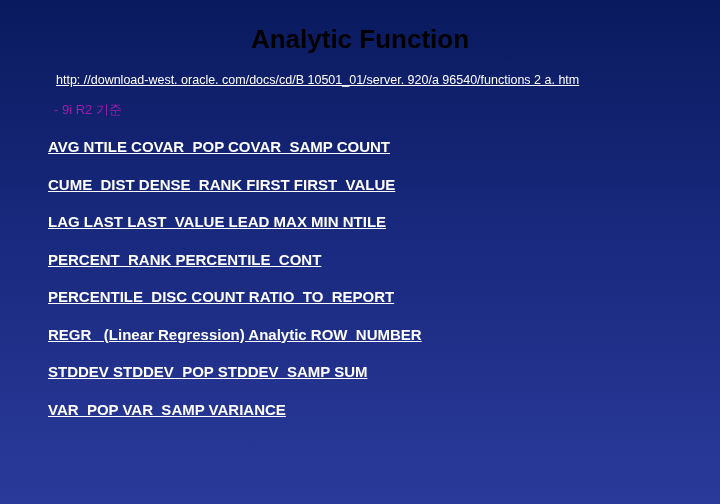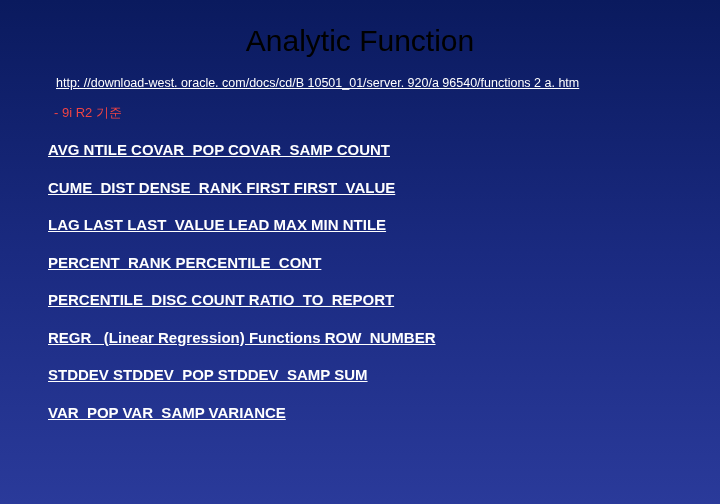--- a/index.html
+++ b/index.html
@@ -5,36 +5,36 @@
   * { margin: 0; padding: 0; box-sizing: border-box; }
   html, body { width: 720px; height: 504px; }
   body {
     background: linear-gradient(to bottom, #0a1a5e 0%, #1a2a80 50%, #2a3a9a 100%);
     font-family: Arial, Helvetica, sans-serif;
     color: #fff;
     padding: 24px 48px 20px 48px;
   }
   .title {
     text-align: center;
-    font-size: 30px;
-    font-weight: normal;
+    font-size: 26px;
+    font-weight: bold;
     color: #000;
     margin-bottom: 18px;
   }
   .url {
     font-size: 12.5px;
     text-decoration: underline;
     color: #fff;
     margin-bottom: 14px;
     margin-left: 8px;
     white-space: nowrap;
   }
   .note {
     font-size: 13px;
-    color: #ef4444;
+    color: #a21caf;
     margin-bottom: 18px;
     margin-left: 6px;
   }
   .func-row {
     font-size: 15px;
     font-weight: bold;
     text-decoration: underline;
     color: #fff;
     margin-bottom: 18px;
     line-height: 1.3;
@@ -47,15 +47,15 @@
 
 <div class="url">http: //download-west. oracle. com/docs/cd/B 10501_01/server. 920/a 96540/functions 2 a. htm</div>
 
 <div class="note"> - 9i R2 기준</div>
 
 <div class="func-row">AVG  NTILE  COVAR_POP  COVAR_SAMP  COUNT</div>
 <div class="func-row">CUME_DIST DENSE_RANK FIRST FIRST_VALUE</div>
 <div class="func-row">LAG LAST LAST_VALUE  LEAD MAX  MIN  NTILE</div>
 <div class="func-row">PERCENT_RANK PERCENTILE_CONT</div>
 <div class="func-row">PERCENTILE_DISC COUNT RATIO_TO_REPORT</div>
-<div class="func-row">REGR_ (Linear Regression) Functions  ROW_NUMBER</div>
+<div class="func-row">REGR_ (Linear Regression) Analytic  ROW_NUMBER</div>
 <div class="func-row">STDDEV  STDDEV_POP  STDDEV_SAMP SUM</div>
 <div class="func-row">VAR_POP  VAR_SAMP  VARIANCE</div>
 
 </body></html>

